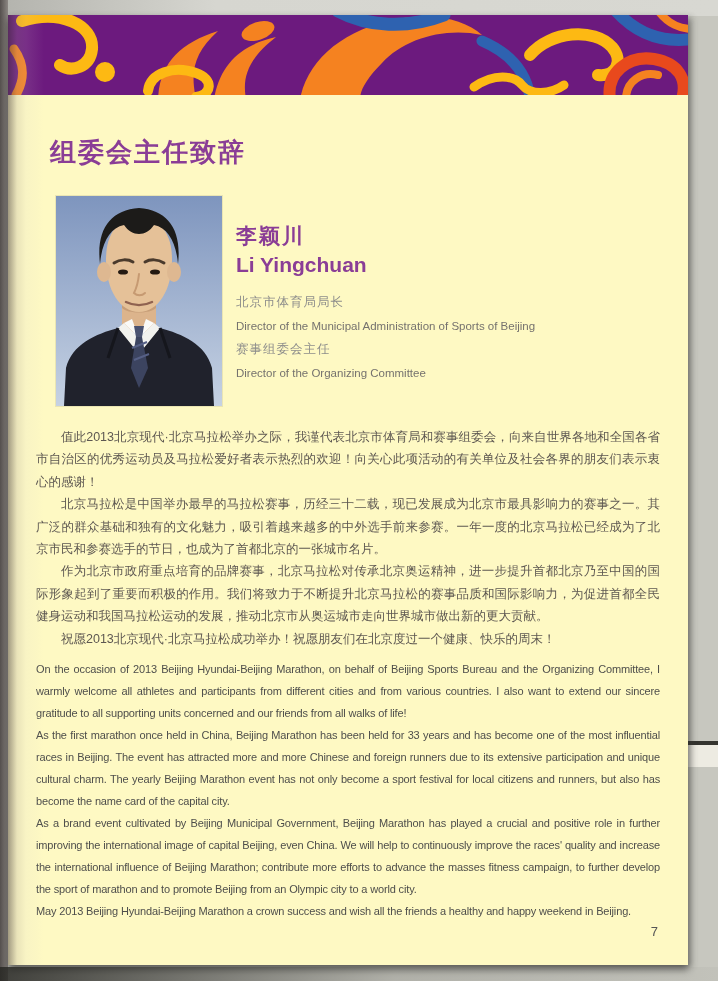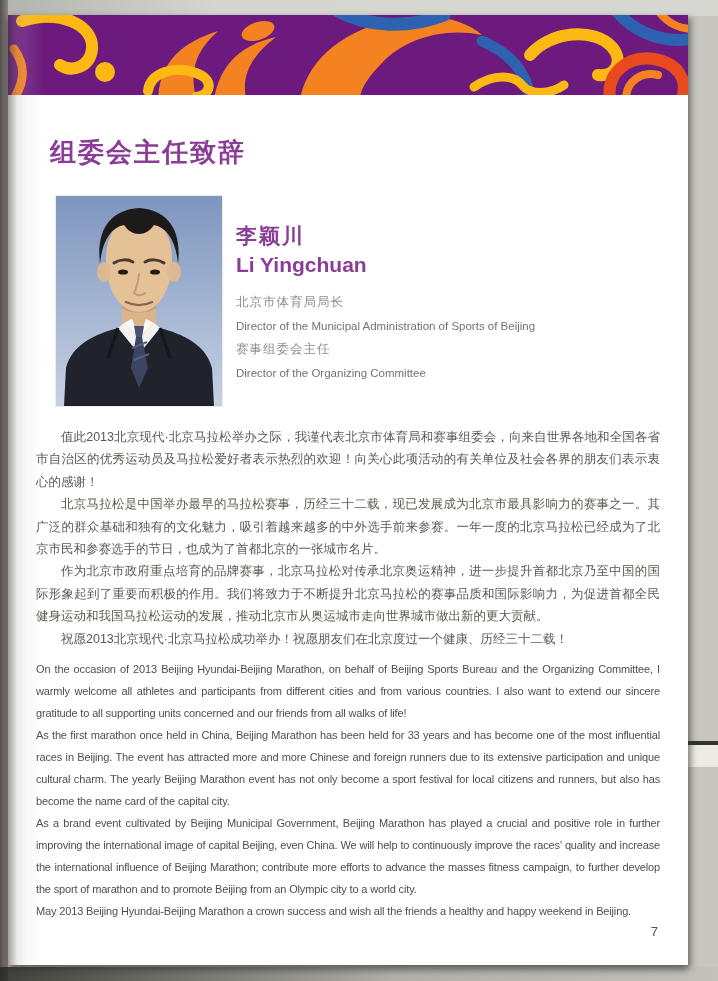--- a/index.html
+++ b/index.html
@@ -14,21 +14,21 @@
   .bed-bottom{position:absolute;left:0;bottom:0;width:718px;height:14px;
     background:linear-gradient(to right,rgba(40,40,36,.85),rgba(110,110,104,.25) 55%,rgba(150,150,144,.1));}
   .bed-left{position:absolute;left:0;top:0;width:8px;height:981px;
     background:linear-gradient(to right,#55504e,#8b8682);}
   
   .edge-line{position:absolute;left:678px;top:741px;width:40px;height:4px;background:#34342f;}
   .edge-light{position:absolute;left:678px;top:745px;width:40px;height:22px;background:#edebe2;}
 
   .page{
     position:absolute;left:8px;top:15px;width:680px;height:950px;
-    background:#ffffff;overflow:hidden;
+    background:#fef9c3;overflow:hidden;
     box-shadow:0 5px 7px rgba(35,35,32,.55),4px 2px 6px rgba(60,60,56,.30);
   }
   
   .spine{position:absolute;left:0;top:0;width:36px;height:100%;pointer-events:none;
     background:linear-gradient(to right,rgba(70,60,64,.50) 0,rgba(160,150,150,.22) 9px,rgba(210,205,202,.12) 18px,rgba(255,255,255,0) 36px);}
   .band{height:80px;width:100%;overflow:hidden;}
   .band svg{display:block;width:100%;height:100%;}
 
   .content{padding:0 28px 0 28px;}
   .title-zh{margin:40px 0 0 14px;font-size:26px;font-weight:bold;color:#8a3d96;letter-spacing:2px;}
@@ -125,21 +125,21 @@
         <div class="role-en">Director of the Municipal Administration of Sports of Beijing</div>
         <div class="role-zh">赛事组委会主任</div>
         <div class="role-en">Director of the Organizing Committee</div>
       </div>
     </div>
 
     <div class="body-zh">
       <p>值此2013北京现代·北京马拉松举办之际，我谨代表北京市体育局和赛事组委会，向来自世界各地和全国各省市自治区的优秀运动员及马拉松爱好者表示热烈的欢迎！向关心此项活动的有关单位及社会各界的朋友们表示衷心的感谢！</p>
       <p>北京马拉松是中国举办最早的马拉松赛事，历经三十二载，现已发展成为北京市最具影响力的赛事之一。其广泛的群众基础和独有的文化魅力，吸引着越来越多的中外选手前来参赛。一年一度的北京马拉松已经成为了北京市民和参赛选手的节日，也成为了首都北京的一张城市名片。</p>
       <p>作为北京市政府重点培育的品牌赛事，北京马拉松对传承北京奥运精神，进一步提升首都北京乃至中国的国际形象起到了重要而积极的作用。我们将致力于不断提升北京马拉松的赛事品质和国际影响力，为促进首都全民健身运动和我国马拉松运动的发展，推动北京市从奥运城市走向世界城市做出新的更大贡献。</p>
-      <p>祝愿2013北京现代·北京马拉松成功举办！祝愿朋友们在北京度过一个健康、历经三十二载！</p>
+      <p>祝愿2013北京现代·北京马拉松成功举办！祝愿朋友们在北京度过一个健康、快乐的周末！</p>
     </div>
 
     <div class="body-en">
       <p>On the occasion of 2013 Beijing Hyundai-Beijing Marathon, on behalf of Beijing Sports Bureau and the Organizing Committee, I warmly welcome all athletes and participants from different cities and from various countries. I also want to extend our sincere gratitude to all supporting units concerned and our friends from all walks of life!</p>
       <p>As the first marathon once held in China, Beijing Marathon has been held for 33 years and has become one of the most influential races in Beijing. The event has attracted more and more Chinese and foreign runners due to its extensive participation and unique cultural charm. The yearly Beijing Marathon event has not only become a sport festival for local citizens and runners, but also has become the name card of the capital city.</p>
       <p>As a brand event cultivated by Beijing Municipal Government, Beijing Marathon has played a crucial and positive role in further improving the international image of capital Beijing, even China. We will help to continuously improve the races' quality and increase the international influence of Beijing Marathon; contribute more efforts to advance the masses fitness campaign, to further develop the sport of marathon and to promote Beijing from an Olympic city to a world city.</p>
       <p>May 2013 Beijing Hyundai-Beijing Marathon a crown success and wish all the friends a healthy and happy weekend in Beijing.</p>
     </div>
   </div>
 

